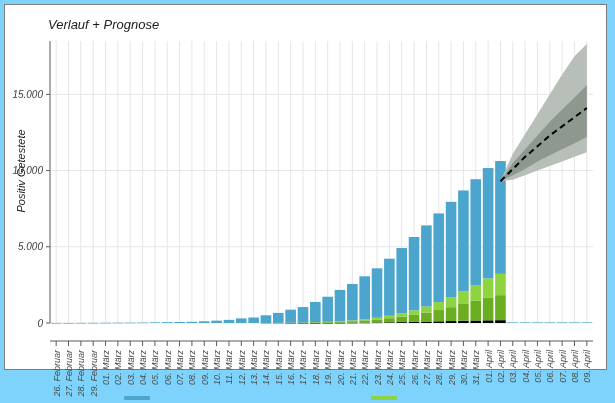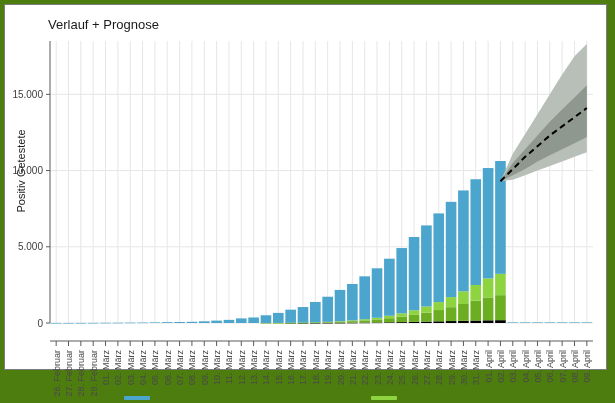--- a/index.html
+++ b/index.html
@@ -3,21 +3,21 @@
 <meta charset="utf-8">
 <style>
   html,body{margin:0;padding:0;}
   body{
     width:615px;height:403px;
     background:#ffffff;
     font-family:"Liberation Sans",sans-serif;
     overflow:hidden;
     position:relative;
   }
-  #root{position:absolute;inset:0;background:#4d7c0f;}
+  #root{position:absolute;inset:0;background:#7dd3fc;font-style:italic;}
   .frame{
     position:absolute;left:4px;top:4px;width:603px;height:366px;
     border:1px solid #7d7d7d;background:#ffffff;box-sizing:border-box;
   }
   .title{
     position:absolute;left:48px;top:17px;
     font-size:13px;color:#1a1a1a;white-space:nowrap;
   }
   .ylabel{
     position:absolute;

